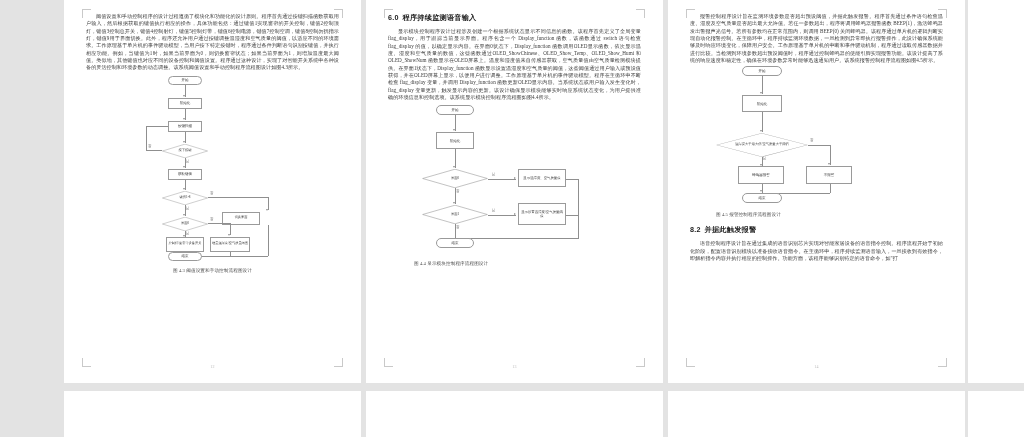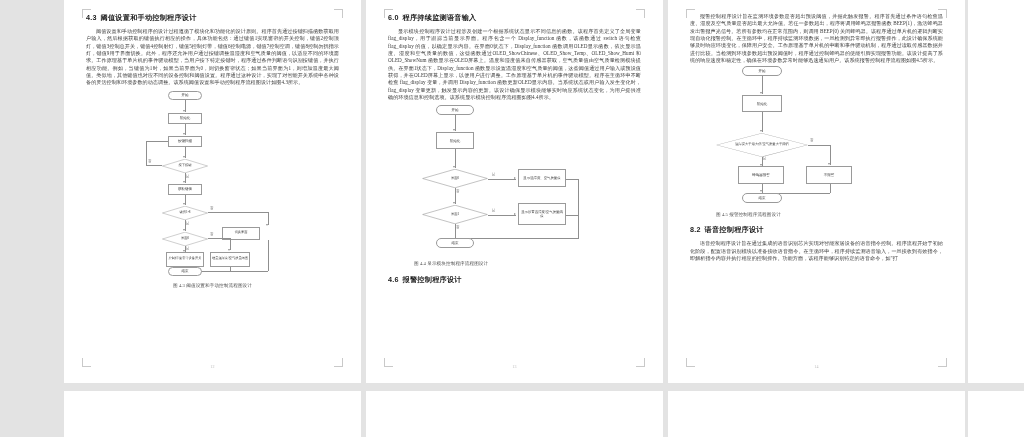--- a/index.html
+++ b/index.html
@@ -113,23 +113,20 @@
 <body>
 
 <div id="viewport">
 
   <div class="page p1">
     <div class="cmark tl"></div>
     <div class="cmark tr"></div>
     <div class="cmark bl"></div>
     <div class="cmark br"></div>
     <div class="page-inner">
-      <h2 class="sec">
-        <span class="num">4.3</span><span>阈值设置和手动控制程序设计</span>
-      </h2>
       <p class="body">阈值设置和手动控制程序的设计过程遵循了模块化和功能化的设计原则。程序首先通过按键扫描函数获取用户输入，然后根据获取的键值执行相应的操作，具体功能包括：通过键值1实现窗帘的开关控制，键值2控制顶灯，键值3控制总开关，键值4控制射灯，键值5控制灯带，键值6控制电源，键值7控制空调，键值8控制勿扰指示灯，键值9用于界面切换。此外，程序还允许用户通过按键调整温湿度和空气质量的阈值，以适应不同的环境需求。工作原理基于单片机的事件驱动模型，当用户按下特定按键时，程序通过条件判断语句识别按键值，并执行相应功能。例如，当键值为1时，如果当前界面为0，则切换窗帘状态；如果当前界面为1，则增加温度最大阈值。类似地，其他键值也对应不同的设备控制和阈值设置。程序通过这种设计，实现了对智能开关系统中各种设备的灵活控制和环境参数的动态调整。该系统阈值设置和手动控制程序流程图设计如图4.3所示。</p>
 
       <div class="flow" style="width:253px;height:182px;">
         <div class="node term" style="left:82px;top:0px;width:34px;height:9px;">开始</div>
         <div class="ln v" style="left:98.7px;top:9px;height:12px;"></div>
         <div class="arw" style="left:97px;top:19px;"></div>
 
         <div class="node proc" style="left:82px;top:22px;width:34px;height:11px;">初始化</div>
         <div class="ln v" style="left:98.7px;top:33px;height:11px;"></div>
         <div class="arw" style="left:97px;top:42px;"></div>
@@ -274,23 +271,20 @@
         <div class="ln v" style="left:190px;top:73.2px;height:59.5px;"></div>
         <div class="ln h" style="left:178px;top:73.2px;width:12px;"></div>
         <div class="ln h" style="left:178px;top:109.2px;width:12px;"></div>
         <div class="ln h" style="left:66.7px;top:132.7px;width:124px;"></div>
 
         <div class="node term" style="left:48px;top:133px;width:38px;height:10px;">结束</div>
       </div>
 
       <div class="caption left" style="margin-top:8px;">图 4.4 显示模块控制程序流程图设计</div>
 
-      <h2 class="sec" style="margin-top:9px;">
-        <span class="num">4.6</span><span>报警控制程序设计</span>
-      </h2>
     </div>
     <div class="pagenum">13</div>
   </div>
 
   <div class="page p3">
     <div class="cmark tl"></div>
     <div class="cmark tr"></div>
     <div class="cmark bl"></div>
     <div class="cmark br"></div>
     <div class="page-inner">
@@ -330,21 +324,21 @@
         <div class="ln h" style="left:71.7px;top:126.7px;width:68px;"></div>
         <div class="ln v" style="left:71.7px;top:118px;height:9px;"></div>
         <div class="arw" style="left:70px;top:124px;"></div>
 
         <div class="node term" style="left:52px;top:127px;width:40px;height:10px;">结束</div>
       </div>
 
       <div class="caption left" style="margin-top:6px;">图 4.5 报警控制程序流程图设计</div>
 
       <h2 class="sec" style="margin-top:8px;">
-        <span class="num">8.2</span><span>语音控制程序设计</span>
+        <span class="num">8.2</span><span>并据此触发报警</span>
       </h2>
       <p class="body">语音控制程序设计旨在通过集成的语音识别芯片实现对智能家居设备的语音指令控制。程序流程开始于初始化阶段，配置语音识别模块以准备接收语音指令。在主循环中，程序持续监测语音输入，一旦接收到有效指令，即解析指令内容并执行相应的控制操作。功能方面，该程序能够识别特定的语音命令，如"打</p>
     </div>
     <div class="pagenum">14</div>
   </div>
 
   <div class="page pr"></div>
   <div class="page prb"></div>
 
   <div class="page p1b"></div>

